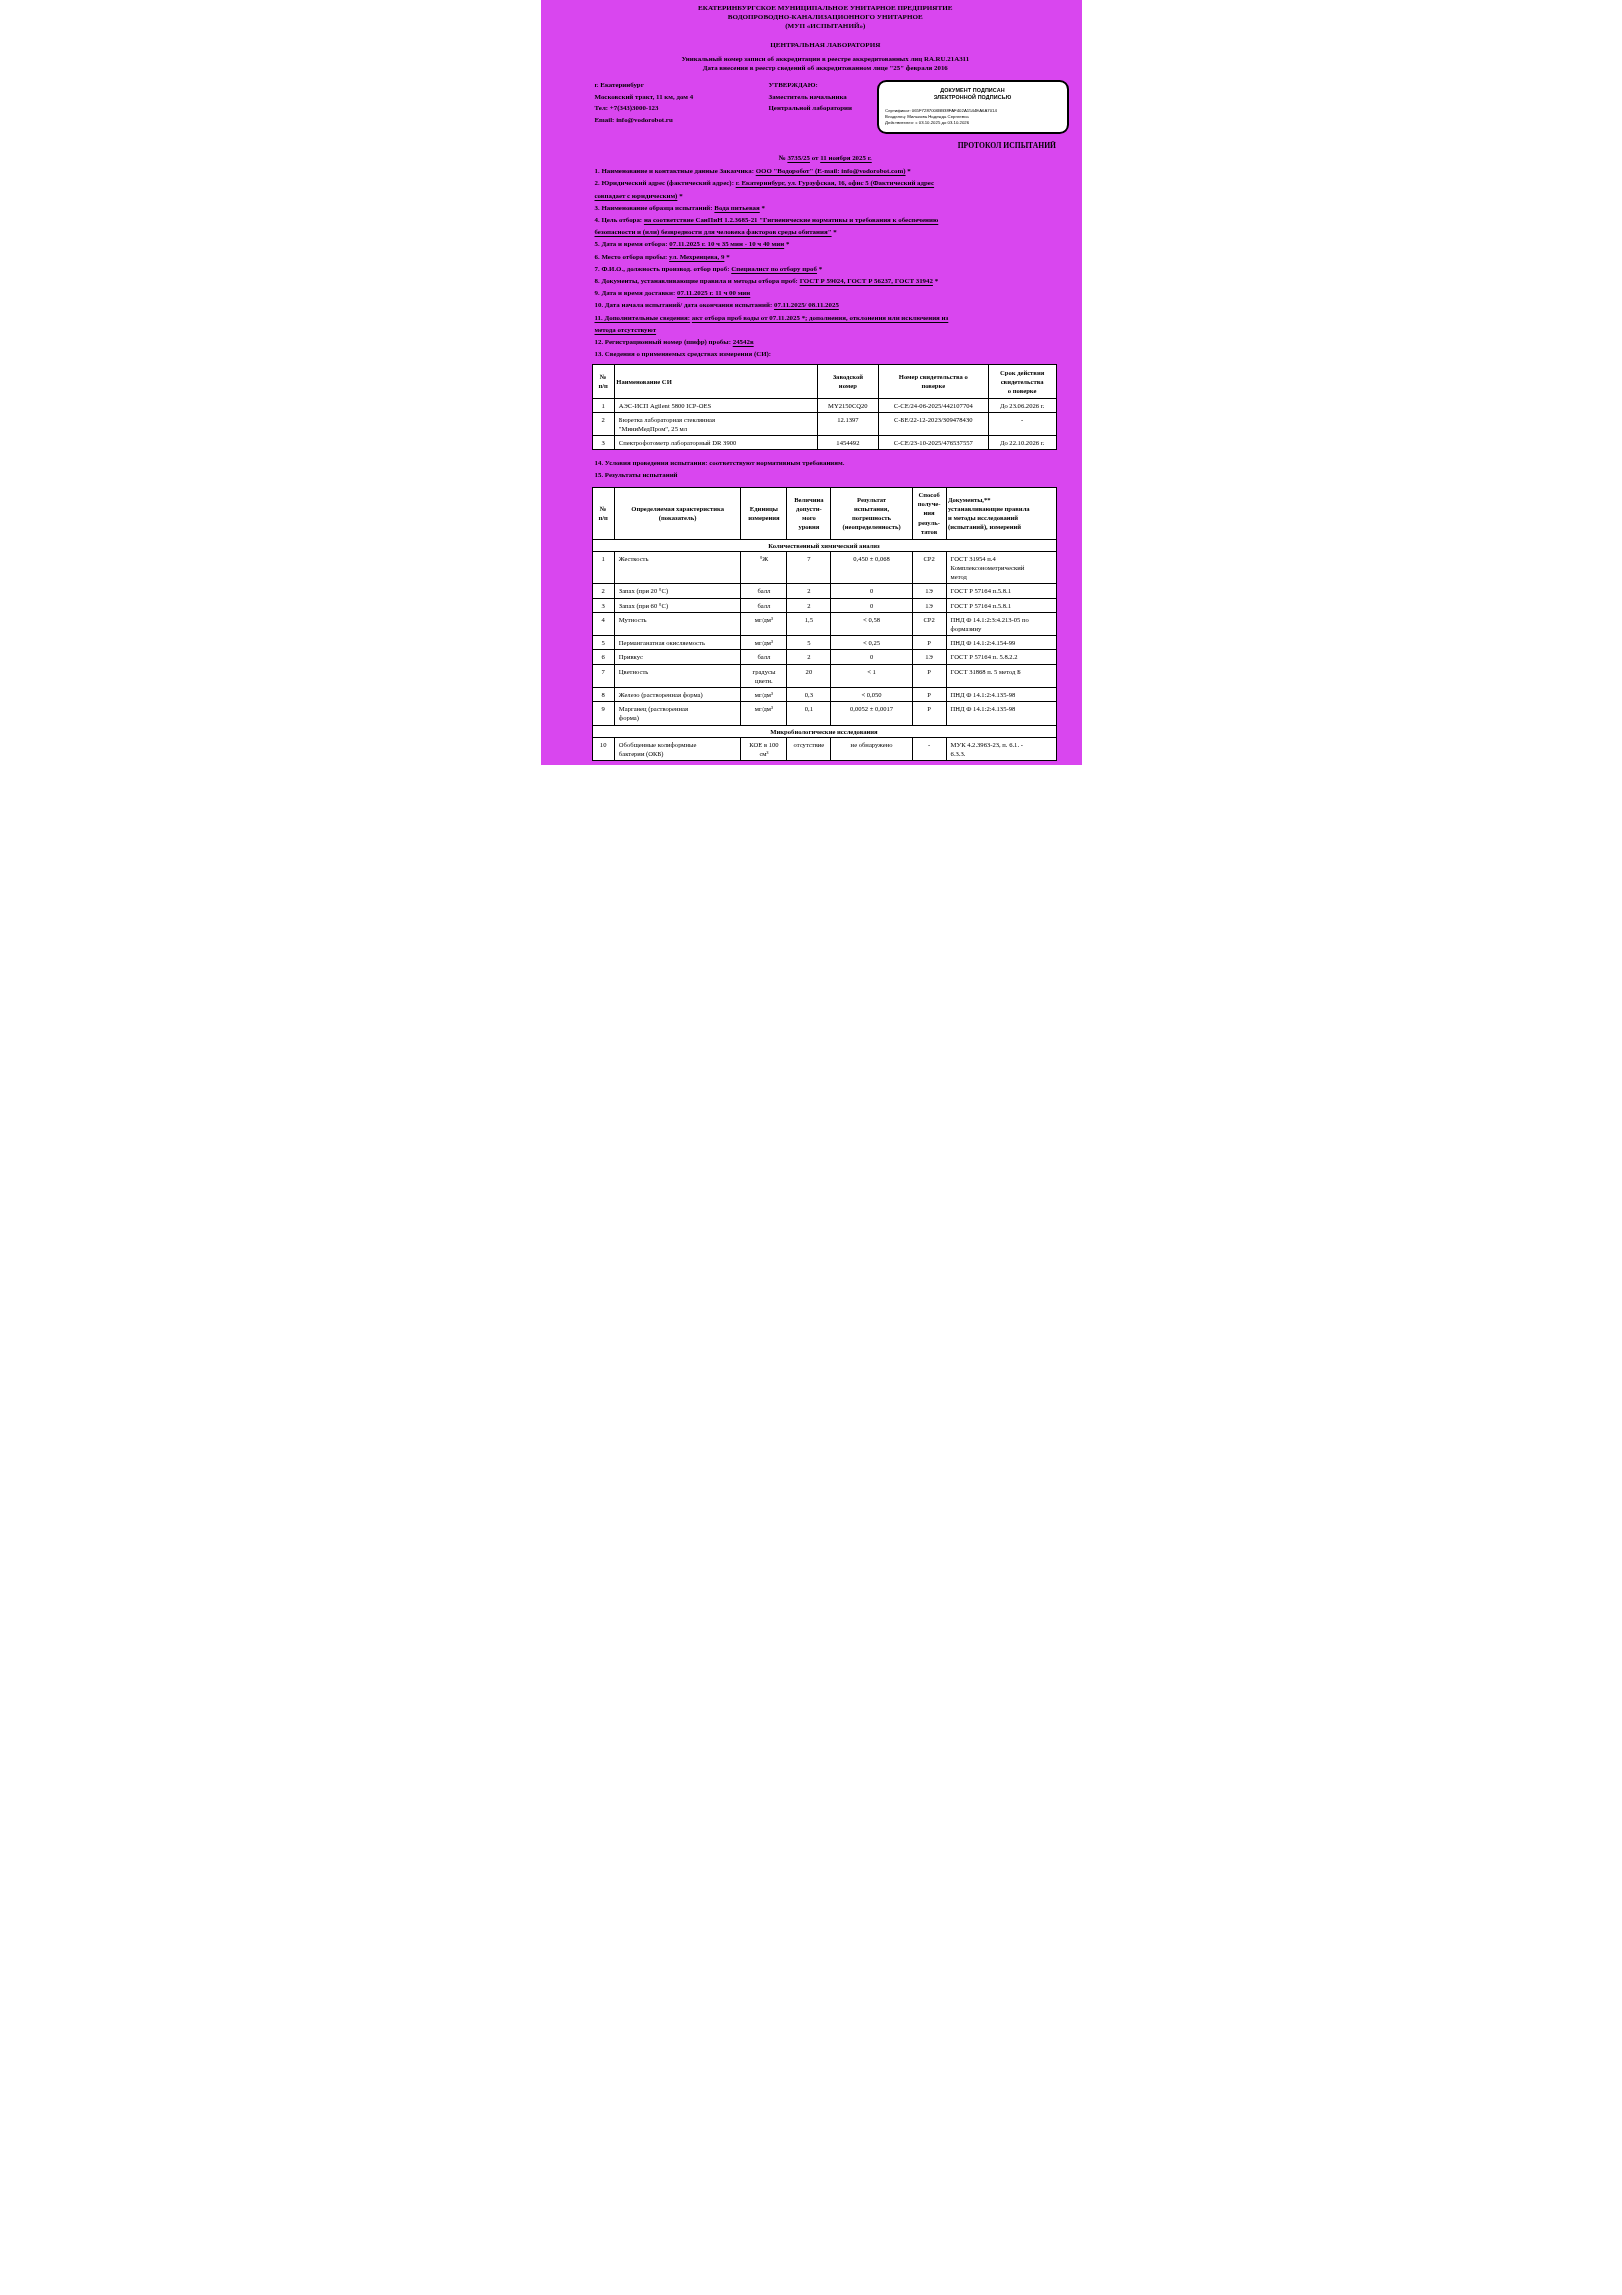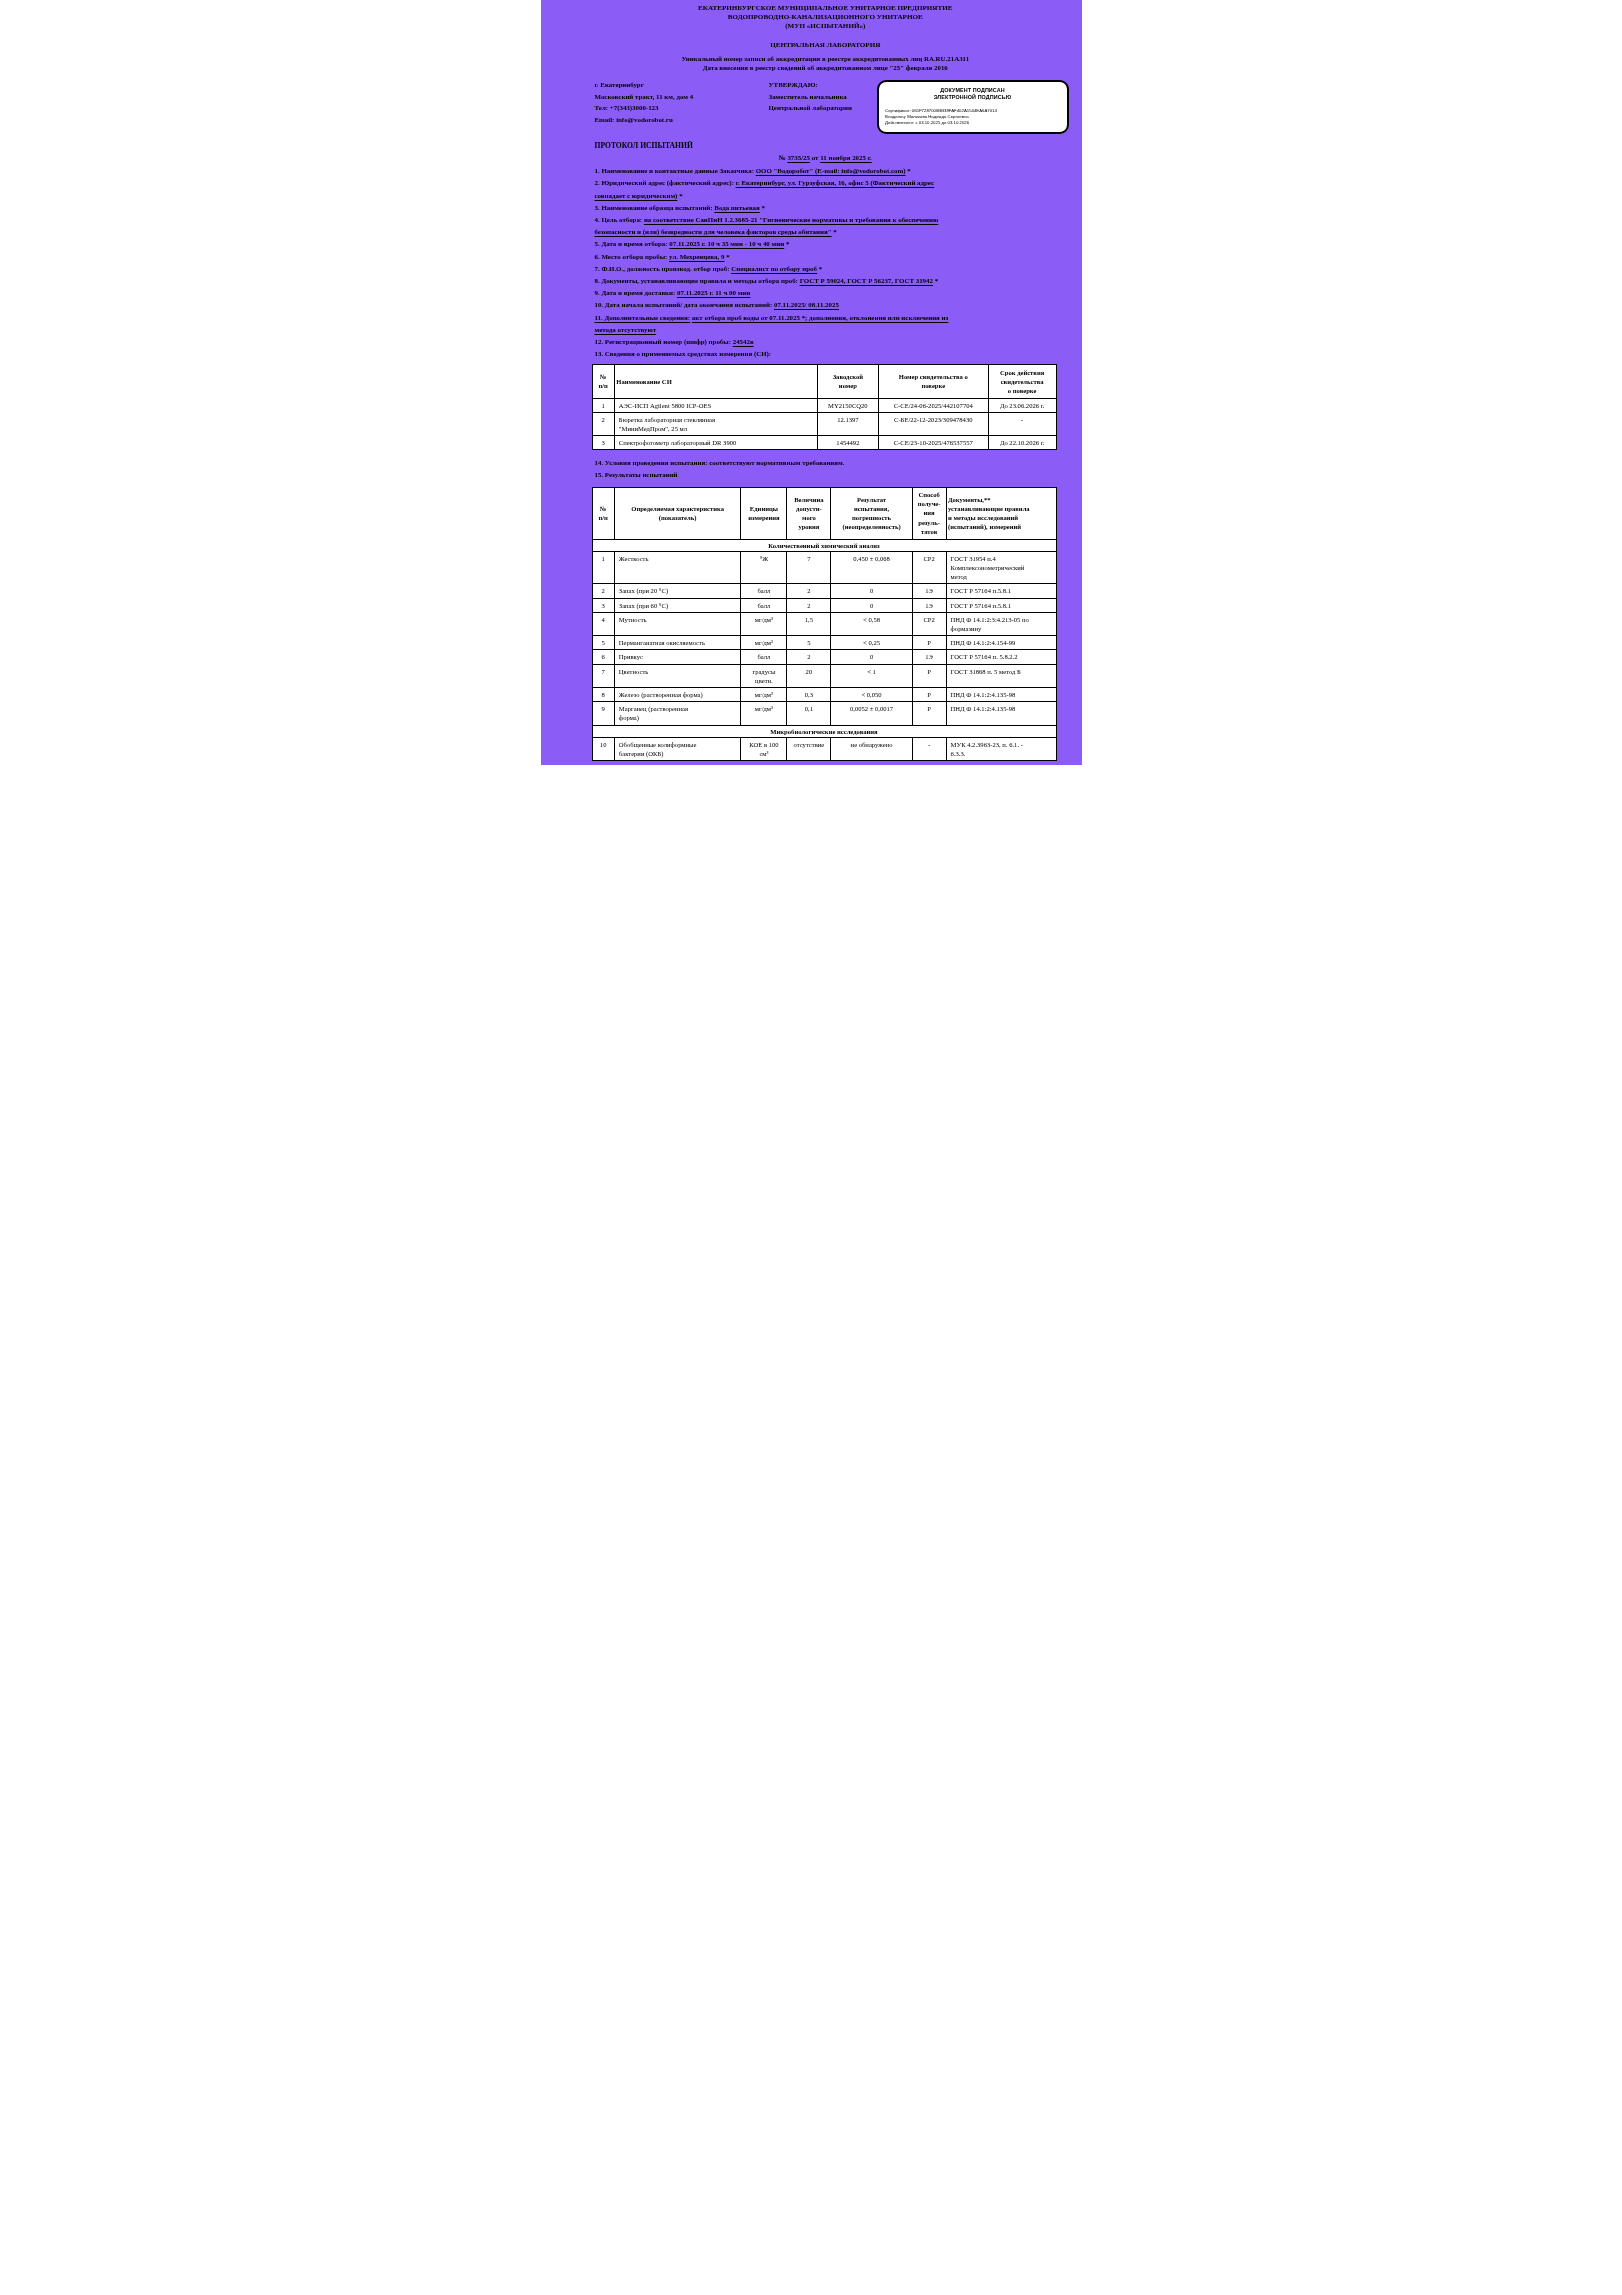--- a/index.html
+++ b/index.html
@@ -1,21 +1,21 @@
 <!DOCTYPE html>
 <html lang="ru" style="font-size:8.2px"><head>
 <meta charset="utf-8">
 <style>
   * { box-sizing: border-box; }
   html, body { margin: 0; padding: 0; background: #ffffff; }
   .page {
     width: 541px;
     height: 765px;
     margin: 0 auto;
-    background: #8b5cf6;
+    background: #d946ef;
     color: #000000;
     font-family: "Liberation Serif", "DejaVu Serif", serif;
     position: relative;
     overflow: hidden;
   }
   .content { padding: 0 25.5px 0 54px; }
 
   
   .org-header { padding-top: 3.6px; text-align: center; font-weight: bold; }
   .org-line { font-size: 7.1px; line-height: 9.2px; }
@@ -30,21 +30,21 @@
   .stamp {
     position: absolute; left: 336px; top: 1px; width: 192px; height: 54px;
     border: 2px solid #000; border-radius: 9.2px;
     font-family: "Liberation Sans", "DejaVu Sans", sans-serif;
     background: #fff;
   }
   .stamp-title { margin-top: 5.1px; text-align: center; font-weight: bold; font-size: 5.4px; line-height: 6.9px; letter-spacing: 0.1px; }
   .stamp-details { margin: 6.6px 0 0 6.6px; font-size: 4.3px; line-height: 6.1px; }
 
   
-  .protocol-title { text-align: left; font-weight: bold; font-size: 7.6px; margin-top: 2px; }
+  .protocol-title { text-align: right; font-weight: bold; font-size: 7.6px; margin-top: 2px; }
   .protocol-number { text-align: center; font-weight: bold; font-size: 6.9px; margin-top: 3.6px; }
 
   
   .u { text-decoration: underline; text-decoration-thickness: 1px; text-underline-offset: 2px; }
 
   
   .items { margin-top: 4.6px; font-weight: bold; font-size: 6.9px; line-height: 12.2px; }
   .items-after { margin-top: 6.6px; }
   .item { white-space: pre-line; }
 

